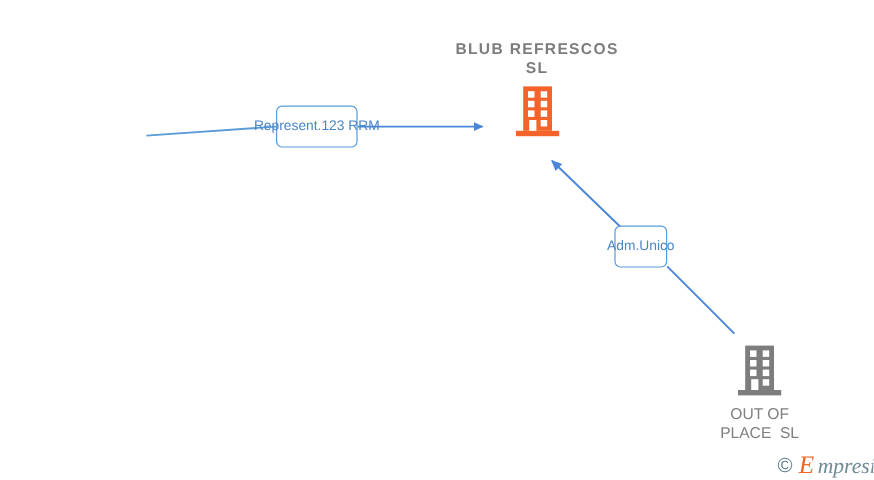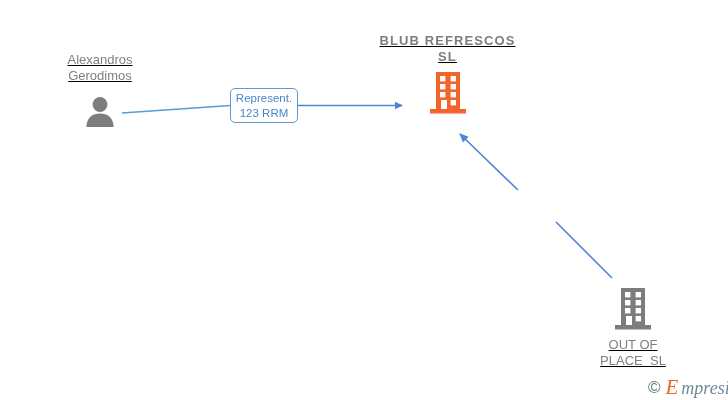--- a/index.html
+++ b/index.html
@@ -19,21 +19,20 @@
   }
   svg.edges {
     position: absolute;
     left: 0;
     top: 0;
     width: 728px;
     height: 400px;
   }
   .node {
     position: absolute;
-    text-decoration: underline;
   }
   .node-label {
     color: #808080;
     font-size: 13px;
     line-height: 16px;
     text-align: center;
     white-space: pre;
   }
   .node-label.title {
     font-weight: bold;
@@ -44,21 +43,21 @@
     position: absolute;
     border: 1px solid #5a9bd8;
     border-radius: 5px;
     background: #ffffff;
     color: #4a86c8;
     font-size: 11.5px;
     line-height: 15px;
     text-align: center;
     white-space: pre;
     display: flex;
-    flex-direction: column;
+    flex-direction: row;
     align-items: center;
     justify-content: center;
     box-sizing: border-box;
   }
   .icon-wrap {
     display: flex;
     justify-content: center;
   }
   .watermark {
     position: absolute;
@@ -104,30 +103,20 @@
 
     <line x1="122" y1="113" x2="230" y2="105.5" stroke="#5a9bd8" stroke-width="1.6"></line>
 
     <line x1="298" y1="105.5" x2="402" y2="105.5" stroke="#4a86d8" stroke-width="1.6" marker-end="url(#arrow-right)"></line>
 
     <line x1="518" y1="190" x2="460" y2="134" stroke="#4a86d8" stroke-width="1.6" marker-end="url(#arrow-diag)"></line>
 
     <line x1="612" y1="278" x2="556" y2="222" stroke="#4a86d8" stroke-width="1.6"></line>
   </svg>
 
-  <div class="node" style="left:30px; top:52px; width:140px;">
-    <div class="node-label">Alexandros
-Gerodimos</div>
-    <div class="icon-wrap" style="margin-top:10px;">
-      <svg width="34" height="34" viewBox="0 0 34 34" xmlns="http://www.w3.org/2000/svg">
-        <circle cx="17" cy="10.5" r="7.4" fill="#7d7d7d"></circle>
-        <path d="M3.4 33 C3.4 23.6 9.6 19.4 17 19.4 C24.4 19.4 30.6 23.6 30.6 33 Z" fill="#7d7d7d"></path>
-      </svg>
-    </div>
-  </div>
 
   <div class="edge-box" style="left:230px; top:88px; width:68px; height:35px;">
     <span>Represent.</span>
     <span>123 RRM</span>
   </div>
 
   <div class="node" style="left:375px; top:33px; width:145px;">
     <div class="node-label title">BLUB REFRESCOS
 SL</div>
     <div class="icon-wrap" style="margin-top:6px;">
@@ -139,20 +128,24 @@
         <rect x="11" y="13" width="5.4" height="5.4" fill="#ffffff"></rect>
         <rect x="21.6" y="13" width="5.4" height="5.4" fill="#ffffff"></rect>
         <rect x="11" y="21" width="5.4" height="5.4" fill="#ffffff"></rect>
         <rect x="21.6" y="21" width="5.4" height="5.4" fill="#ffffff"></rect>
         <rect x="12" y="29" width="6" height="9" fill="#ffffff"></rect>
         <rect x="21.6" y="29" width="5.4" height="5.4" fill="#ffffff"></rect>
       </svg>
     </div>
   </div>
 
+  <div class="edge-box" style="left:512px; top:188px; width:44px; height:35px;">
+    <span>Adm.</span>
+    <span>Unico</span>
+  </div>
 
   <div class="node" style="left:578px; top:287px; width:110px;">
     <div class="icon-wrap">
       <svg width="38" height="44" viewBox="0 0 38 44" xmlns="http://www.w3.org/2000/svg">
         <rect x="7" y="1" width="24" height="37" fill="#7d7d7d"></rect>
         <rect x="1" y="38" width="36" height="4.5" fill="#7d7d7d"></rect>
         <rect x="11" y="5" width="5.4" height="5.4" fill="#ffffff"></rect>
         <rect x="21.6" y="5" width="5.4" height="5.4" fill="#ffffff"></rect>
         <rect x="11" y="13" width="5.4" height="5.4" fill="#ffffff"></rect>
         <rect x="21.6" y="13" width="5.4" height="5.4" fill="#ffffff"></rect>

